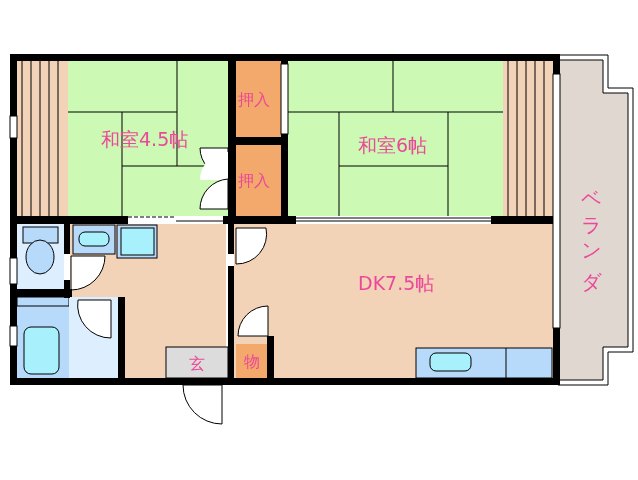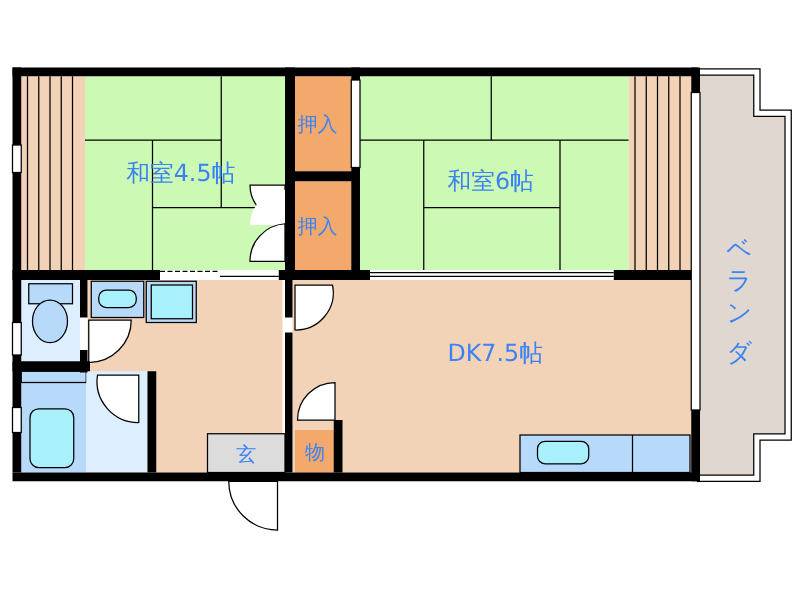--- a/index.html
+++ b/index.html
@@ -1,18 +1,18 @@
 <!DOCTYPE html>
 <html><head>
 <meta charset="utf-8">
 <style>
   html,body{margin:0;padding:0;background:#ffffff;}
   body{width:638px;height:480px;position:relative;overflow:hidden;font-family:"DejaVu Sans","Liberation Sans",sans-serif;}
   #plan{position:absolute;left:0;top:0;width:638px;height:480px;}
-  .lbl{position:absolute;color:#3b82f6;white-space:nowrap;line-height:1;}
+  .lbl{position:absolute;color:#ec4899;white-space:nowrap;line-height:1;}
   .room-lg{font-size:19px;text-align:center;}
   .room-sm{font-size:16px;}
   .veranda{font-size:20px;writing-mode:vertical-rl;letter-spacing:4px;}
 </style>
 </head>
 <body>
 
 <svg id="plan" viewBox="0 0 638 480" xmlns="http://www.w3.org/2000/svg">
 
   <g>

